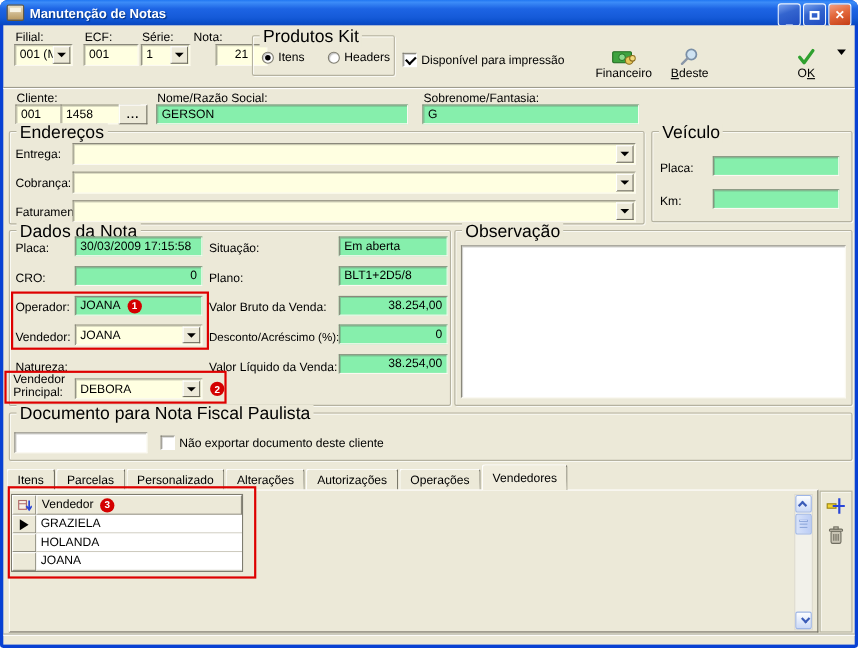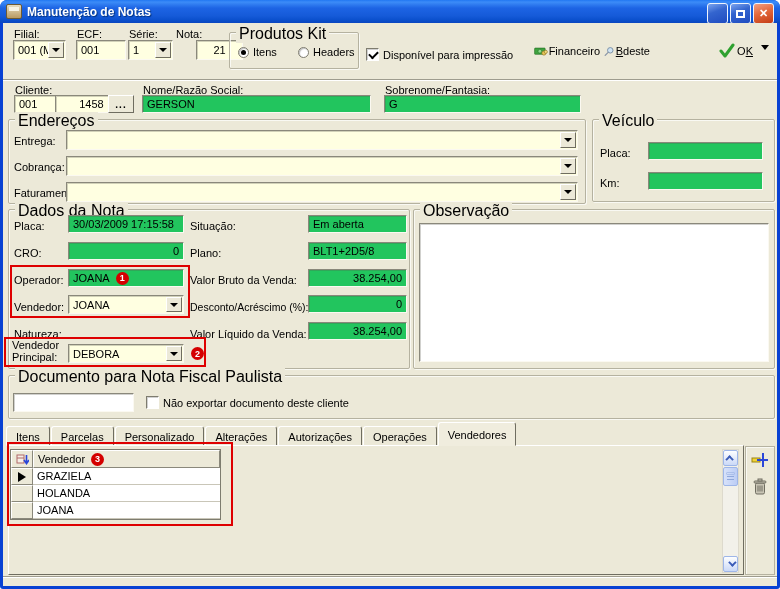--- a/index.html
+++ b/index.html
@@ -17,21 +17,21 @@
   .wbtn { width:21px; height:21px; border:1px solid #eef4fd; border-radius:3px; color:#fff;
     display:flex; align-items:center; justify-content:center; font-size:11px; font-weight:bold;
     background:linear-gradient(160deg,#7ba4ef 0%,#3465cf 40%,#1f4cc0 100%); }
   .wbtn.close { background:linear-gradient(160deg,#f2a083 0%,#e3683c 45%,#c33c14 100%); }
   .wbtn .mini { position:relative; top:4px; }
   .wbtn .maxi { width:9px; height:8px; border:2px solid #fff; display:block; }
   .client { position:relative; width:774px; height:563px; margin:0 3px 3px 3px; background:#ECE9D8;
     font-size:11px; color:#000; }
   .abs { position:absolute; }
   .lbl { position:absolute; font-size:11px; white-space:nowrap; }
-  .fld { position:absolute; background:#22c55e; border:1px solid; border-color:#8A887B #FBF9F1 #FBF9F1 #8A887B;
+  .fld { position:absolute; background:#86efac; border:1px solid; border-color:#8A887B #FBF9F1 #FBF9F1 #8A887B;
     box-shadow:inset 1px 1px 0 rgba(90,88,78,.28); font-size:11px; padding:1px 4px;
     display:flex; align-items:center; white-space:nowrap; overflow:hidden; }
   .fld.yellow { background:#FFFFE1; }
   .fld.white { background:#FFFFFF; }
   .fld.right { justify-content:flex-end; }
   .fld.center { justify-content:center; }
   input.fld, textarea.fld { display:block; outline:none; font-family:"Liberation Sans",sans-serif; }
   .dd-btn { position:absolute; right:1px; top:1px; bottom:1px; width:16px; background:#ECE9D8;
     border:1px solid; border-color:#FFFFFF #6F6D60 #6F6D60 #FFFFFF; display:flex; align-items:center; justify-content:center; }
   .dd-arrow { width:0; height:0; border-left:4px solid transparent; border-right:4px solid transparent; border-top:4px solid #000; }
@@ -41,21 +41,21 @@
     box-shadow:inset 1px 1px 0 rgba(255,255,255,.7), 1px 1px 0 rgba(255,255,255,.7); }
   .legend { position:absolute; top:-8px; left:6px; background:#ECE9D8; padding:0 3px; font-size:16px; white-space:nowrap; }
   .groove { position:absolute; height:2px; border-top:1px solid #9E9C8E; border-bottom:1px solid #FFFFFF; }
   .radio { position:absolute; width:11px; height:11px; border-radius:50%; background:#fff; border:1px solid #7E7C6F;
     box-shadow:inset 1px 1px 1px rgba(0,0,0,.25); }
   .radio.sel::after { content:""; position:absolute; inset:2px; background:#000; border-radius:50%; }
   .cb { position:absolute; width:13px; height:13px; background:#fff; border:1px solid; border-color:#7E7C6F #FFF #FFF #7E7C6F;
     box-shadow:inset 1px 1px 0 rgba(0,0,0,.18); }
   .cb.checked::after { content:""; position:absolute; left:2px; top:2px; width:7px; height:4px;
     border-left:2px solid #000; border-bottom:2px solid #000; transform:rotate(-45deg); }
-  .tbbtn { position:absolute; display:flex; flex-direction:row; align-items:center; justify-content:flex-end;
+  .tbbtn { position:absolute; display:flex; flex-direction:column; align-items:center; justify-content:flex-end;
     gap:1px; font-size:11px; cursor:default; }
   .mn { text-decoration:underline; }
   .annot { position:absolute; border:2px solid #DE0000; pointer-events:none; z-index:40; }
   .badge { display:inline-flex; width:13px; height:13px; border-radius:50%; background:#D40000; color:#fff;
     font-size:9px; font-weight:bold; align-items:center; justify-content:center; flex:0 0 auto; }
   .tabs { position:absolute; left:3px; top:399px; height:24px; display:flex; align-items:flex-end; }
   .tab { height:20px; padding:2px 9px 0 9px; background:#ECE9D8; border:1px solid; border-color:#FFF #6F6D60 #ECE9D8 #FFF;
     border-radius:3px 3px 0 0; margin-right:1px; display:flex; align-items:center; position:relative; z-index:1; }
   .tab.active { height:24px; background:#F0EDDE; z-index:3; border-color:#FFF #6F6D60 #F0EDDE #FFF; }
   .tabpanel { position:absolute; left:5px; top:422px; width:736px; height:130px; background:#ECE9D8;
@@ -165,21 +165,21 @@
       </svg>
       <span><span>O</span><span class="mn">K</span><span></span></span>
     </div>
 
     <span class="abs" style="left:758px;top:22px;width:0;height:0;border-left:4px solid transparent;border-right:4px solid transparent;border-top:5px solid #000"></span>
 
     <div class="groove" style="left:0;top:56px;width:774px"></div>
 
     <span class="lbl" style="left:12px;top:61px">Cliente:</span>
     <input class="fld yellow" style="left: 11px; top: 72px; width: 42px; height: 18px;" value="001">
-    <input class="fld yellow" style="left: 52px; top: 72px; width: 73px; height: 18px; text-align: center;" value="1458">
+    <input class="fld yellow" style="left: 52px; top: 72px; width: 73px; height: 18px; " value="1458">
     <div class="ell-btn abs" style="left:105px;top:72px;width:26px;height:18px">
       <span>...</span>
     </div>
     <span class="lbl" style="left:140px;top:61px">Nome/Razão Social:</span>
     <div class="fld" style="left:139px;top:72px;width:229px;height:18px">
         <span>GERSON</span>
       </div>
     <span class="lbl" style="left:382px;top:61px">Sobrenome/Fantasia:</span>
     <div class="fld" style="left:381px;top:72px;width:197px;height:18px">
         <span>G</span>

